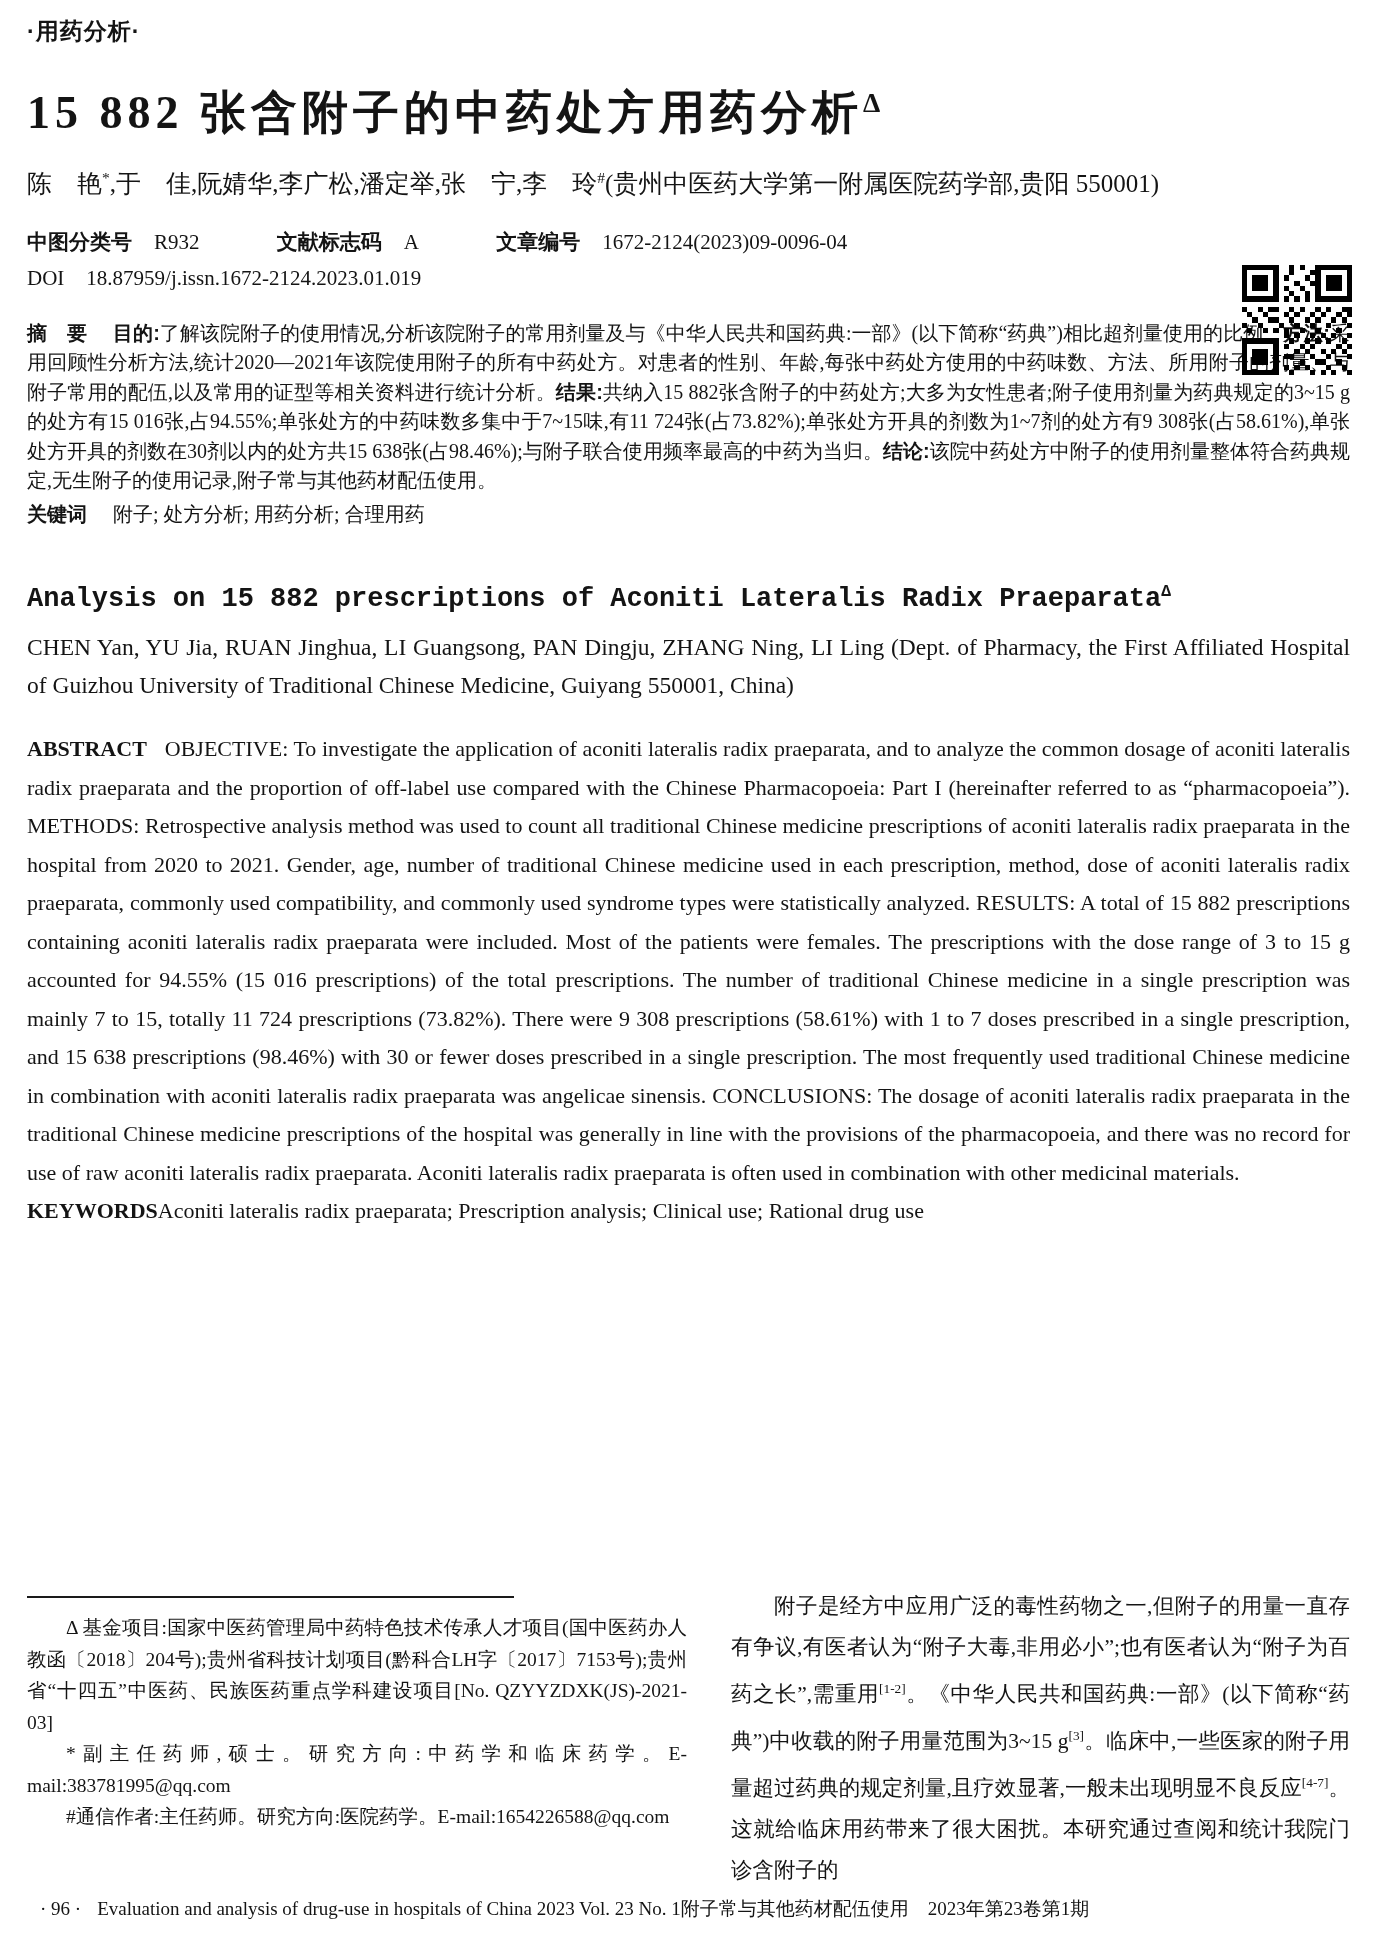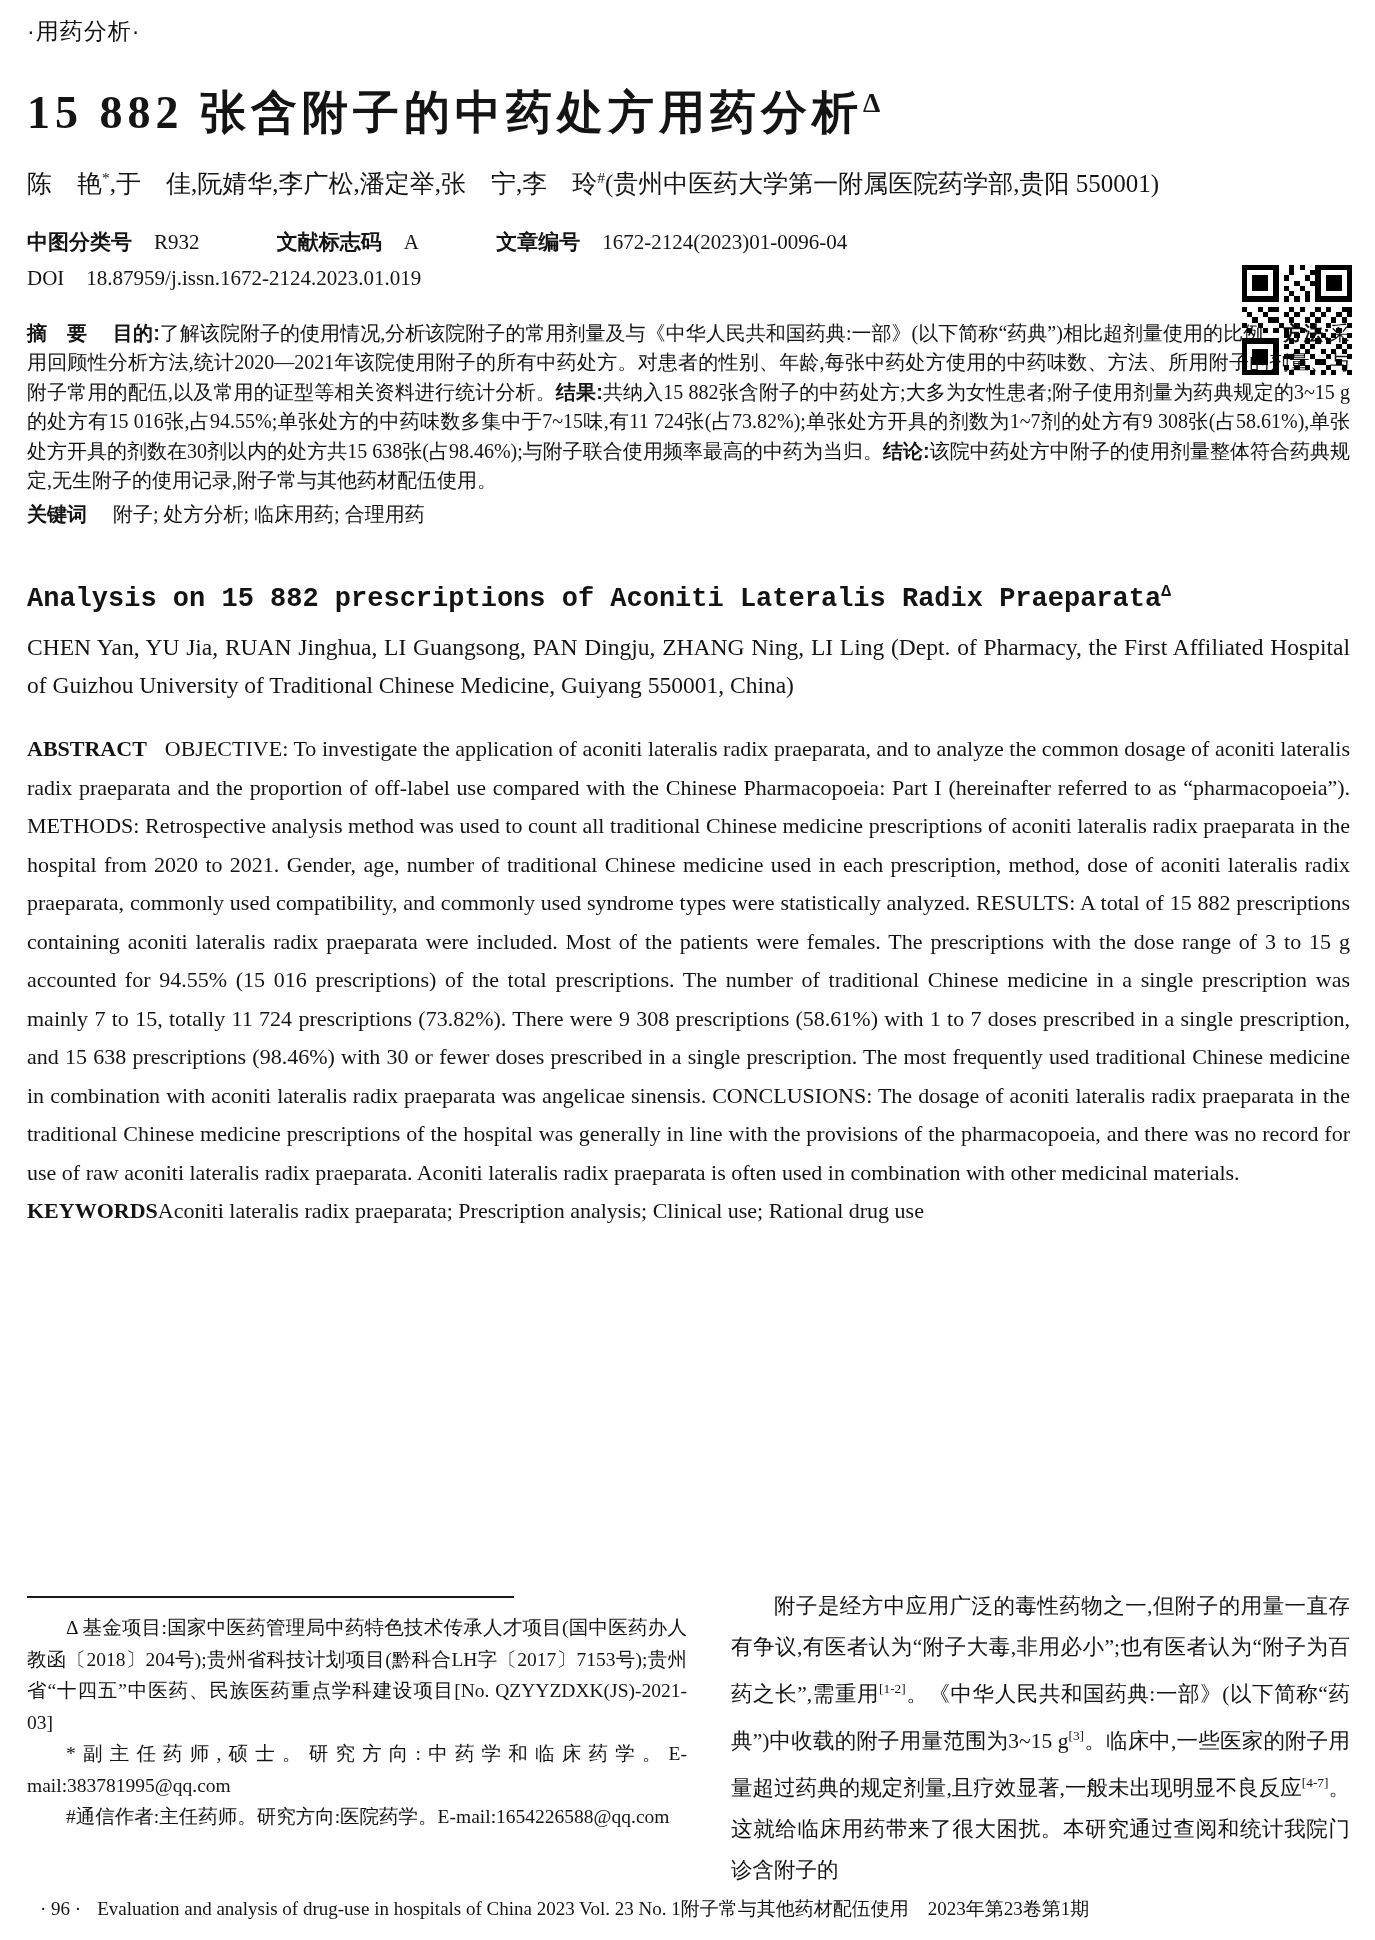--- a/index.html
+++ b/index.html
@@ -10,21 +10,21 @@
     background: #ffffff;
     color: #141414;
     font-family: "Liberation Serif", "DejaVu Serif", serif;
     overflow: hidden;
     box-sizing: border-box;
   }
   .content { padding: 16px 25px 0 27px; }
 
   .category {
     font-family: "Liberation Sans", "DejaVu Sans", sans-serif;
-    font-weight: 400;
+    font-weight: 700;
     font-size: 23px;
     letter-spacing: 1px;
   }
   .title-cn {
     margin: 26px 0 0 0;
     font-size: 46px;
     font-weight: 700;
     letter-spacing: 5px;
     line-height: 60px;
   }
@@ -155,29 +155,29 @@
 
     <div class="category">·用药分析·</div>
 
     <h1 class="title-cn"><span>15 882 张含附子的中药处方用药分析</span><sup>Δ</sup></h1>
 
     <p class="authors-cn"><span>陈　艳</span><sup>*</sup><span>,于　佳,阮婧华,李广松,潘定举,张　宁,李　玲</span><sup>#</sup><span>(贵州中医药大学第一附属医院药学部,贵阳 550001)</span></p>
 
     <div class="meta-row">
       <span class="meta-pair"><span class="meta-label">中图分类号</span><span class="meta-value">R932</span></span>
       <span class="meta-pair"><span class="meta-label">文献标志码</span><span class="meta-value">A</span></span>
-      <span class="meta-pair"><span class="meta-label">文章编号</span><span class="meta-value">1672-2124(2023)01-0096-04</span></span>
+      <span class="meta-pair"><span class="meta-label">文章编号</span><span class="meta-value">1672-2124(2023)09-0096-04</span></span>
     </div>
     <div class="meta-row doi-row">
       <span class="meta-label">DOI</span><span class="meta-value">18.87959/j.issn.1672-2124.2023.01.019</span>
     </div>
 
     <p class="abstract-cn"><span class="cn-bold head-label">摘　要</span><span class="cn-bold">目的:</span><span>了解该院附子的使用情况,分析该院附子的常用剂量及与《中华人民共和国药典:一部》(以下简称“药典”)相比超剂量使用的比例。</span><span class="cn-bold">方法:</span><span>采用回顾性分析方法,统计2020—2021年该院使用附子的所有中药处方。对患者的性别、年龄,每张中药处方使用的中药味数、方法、所用附子的剂量、与附子常用的配伍,以及常用的证型等相关资料进行统计分析。</span><span class="cn-bold">结果:</span><span>共纳入15 882张含附子的中药处方;大多为女性患者;附子使用剂量为药典规定的3~15 g的处方有15 016张,占94.55%;单张处方的中药味数多集中于7~15味,有11 724张(占73.82%);单张处方开具的剂数为1~7剂的处方有9 308张(占58.61%),单张处方开具的剂数在30剂以内的处方共15 638张(占98.46%);与附子联合使用频率最高的中药为当归。</span><span class="cn-bold">结论:</span><span>该院中药处方中附子的使用剂量整体符合药典规定,无生附子的使用记录,附子常与其他药材配伍使用。</span></p>
 
-    <p class="keywords-cn"><span class="cn-bold head-label">关键词</span><span>附子; 处方分析; 临床用药; 合理用药</span></p>
+    <p class="keywords-cn"><span class="cn-bold head-label">关键词</span><span>附子; 处方分析; 用药分析; 合理用药</span></p>
 
     <h2 class="title-en"><span>Analysis on 15 882 prescriptions of Aconiti Lateralis Radix Praeparata</span><sup>Δ</sup></h2>
 
     <p class="authors-en">CHEN Yan, YU Jia, RUAN Jinghua, LI Guangsong, PAN Dingju, ZHANG Ning, LI Ling (Dept. of Pharmacy, the First Affiliated Hospital of Guizhou University of Traditional Chinese Medicine, Guiyang 550001, China)</p>
 
     <p class="abstract-en"><span class="en-bold">ABSTRACT</span><span>OBJECTIVE: To investigate the application of aconiti lateralis radix praeparata, and to analyze the common dosage of aconiti lateralis radix praeparata and the proportion of off-label use compared with the Chinese Pharmacopoeia: Part I (hereinafter referred to as “pharmacopoeia”). METHODS: Retrospective analysis method was used to count all traditional Chinese medicine prescriptions of aconiti lateralis radix praeparata in the hospital from 2020 to 2021. Gender, age, number of traditional Chinese medicine used in each prescription, method, dose of aconiti lateralis radix praeparata, commonly used compatibility, and commonly used syndrome types were statistically analyzed. RESULTS: A total of 15 882 prescriptions containing aconiti lateralis radix praeparata were included. Most of the patients were females. The prescriptions with the dose range of 3 to 15 g accounted for 94.55% (15 016 prescriptions) of the total prescriptions. The number of traditional Chinese medicine in a single prescription was mainly 7 to 15, totally 11 724 prescriptions (73.82%). There were 9 308 prescriptions (58.61%) with 1 to 7 doses prescribed in a single prescription, and 15 638 prescriptions (98.46%) with 30 or fewer doses prescribed in a single prescription. The most frequently used traditional Chinese medicine in combination with aconiti lateralis radix praeparata was angelicae sinensis. CONCLUSIONS: The dosage of aconiti lateralis radix praeparata in the traditional Chinese medicine prescriptions of the hospital was generally in line with the provisions of the pharmacopoeia, and there was no record for use of raw aconiti lateralis radix praeparata. Aconiti lateralis radix praeparata is often used in combination with other medicinal materials.</span></p>
 
     <p class="keywords-en"><span class="en-bold">KEYWORDS</span><span>Aconiti lateralis radix praeparata; Prescription analysis; Clinical use; Rational drug use</span></p>
 
   </div>

